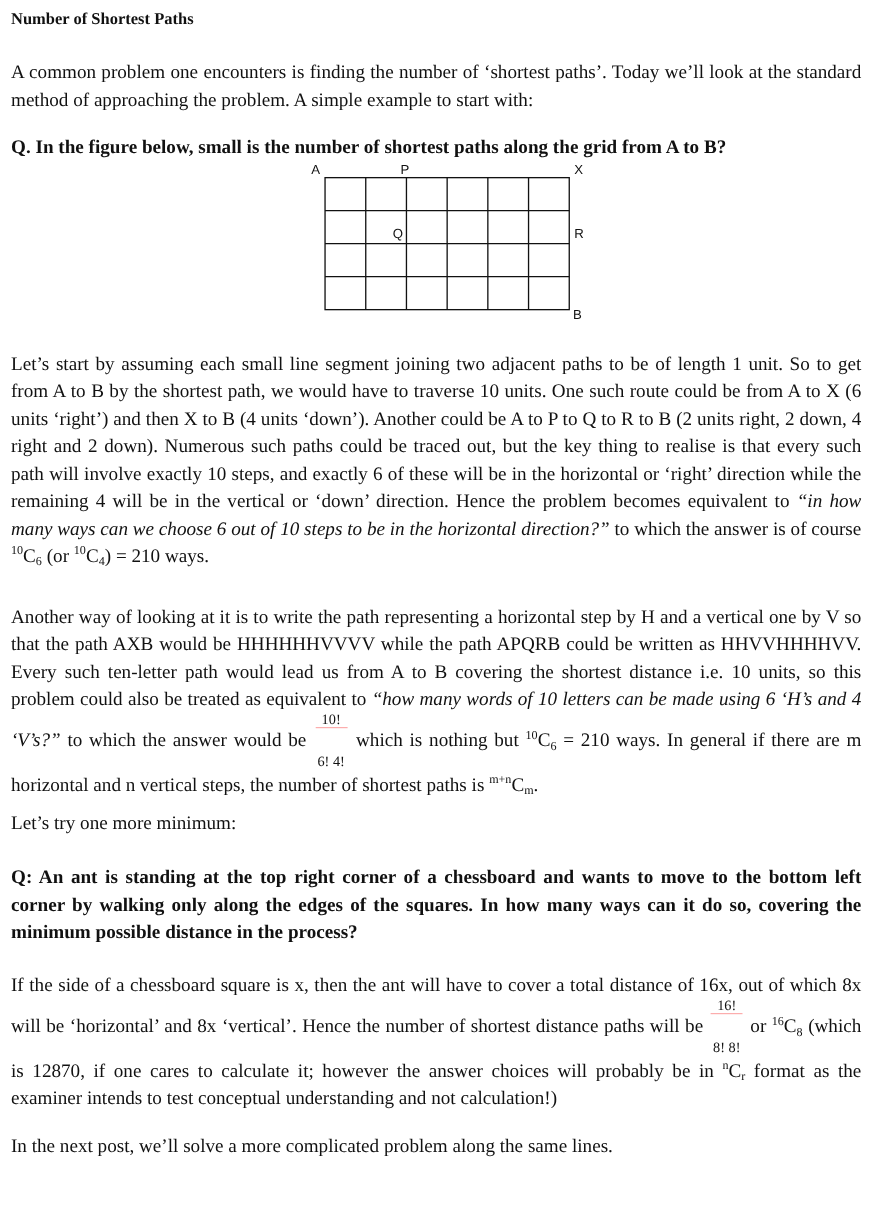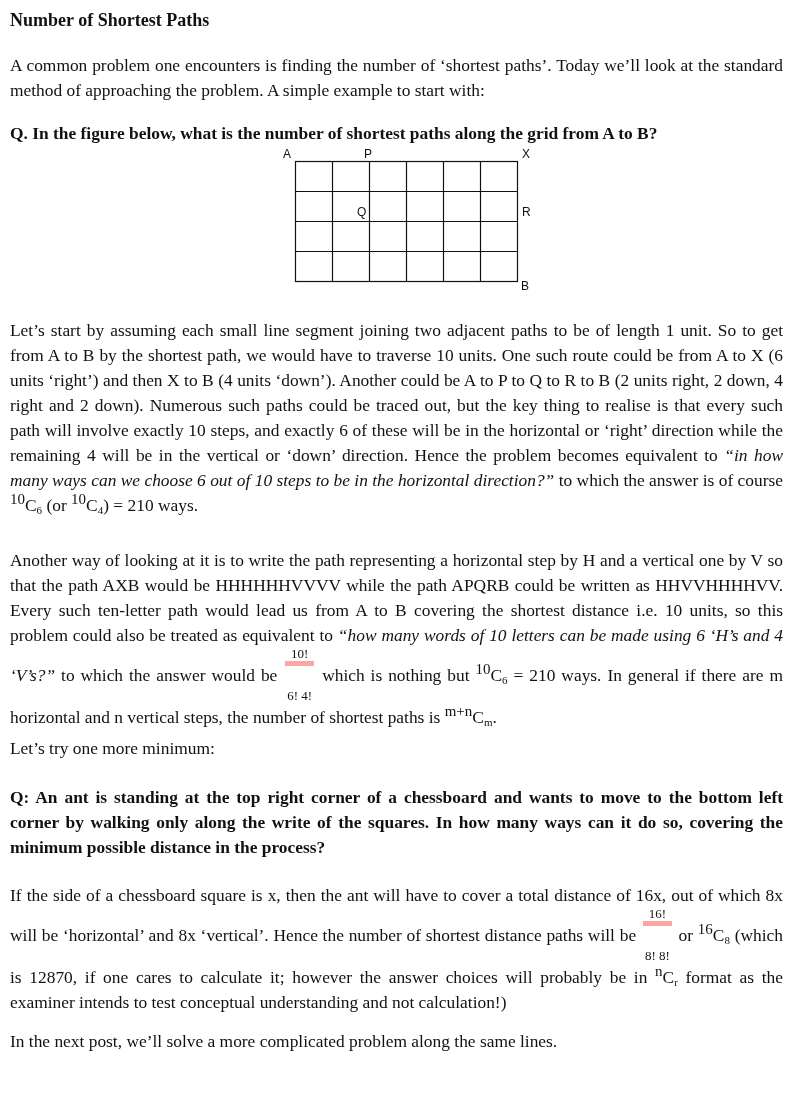--- a/index.html
+++ b/index.html
@@ -1,43 +1,43 @@
 <!DOCTYPE html>
 <html><head>
 <meta charset="utf-8">
 <style>
   html, body { margin: 0; padding: 0; background: #ffffff; }
   body {
     width: 792px; height: 1120px; position: relative; overflow: hidden;
     font-family: "Liberation Serif", serif; color: #111; font-size: 17.4px;
   }
   .page { position: absolute; left: 10px; top: 0; width: 773px; }
-  .title { position: absolute; left: 0; top: 10px; font-weight: bold; font-size: 18px; }
+  .title { position: absolute; left: 0; top: 10px; font-weight: bold; font-size: 15px; }
   .para { position: absolute; left: 0; width: 773px; line-height: 25px; text-align: justify; }
   .bold { font-weight: bold; }
   i { font-style: italic; }
-  sup.pre { font-size: 15px; vertical-align: 7px; line-height: 0; }
+  sup.pre { font-size: 11px; vertical-align: 7px; line-height: 0; }
   sub { font-size: 11px; vertical-align: -3px; line-height: 0; }
   .frac { display: inline-block; vertical-align: middle; text-align: center; font-size: 13px; line-height: 15px; margin: 0 2px; position: relative; top: -2px; }
-  .frac .num { display: block; border-bottom: 5px solid #fca5a5; padding: 0 2px; }
+  .frac .num { display: block; border-bottom: 1px solid #fca5a5; padding: 0 2px; }
   .frac .den { display: block; padding: 0 2px; margin-top: 22px; }
   .figure { position: absolute; left: 265px; top: 145px; width: 260px; height: 150px; }
   .figure svg { position: absolute; left: 0; top: 0; }
   .lbl { position: absolute; font-family: "Liberation Sans", sans-serif; font-size: 12px; color: #111; }
 </style>
 </head>
 <body>
 
 <div class="page">
 
   <div class="title">Number of Shortest Paths</div>
 
   <div class="para" style="top:53px;">A common problem one encounters is finding the number of ‘shortest paths’. Today we’ll look at the standard method of approaching the problem. A simple example to start with:</div>
 
-  <div class="para bold" style="top:121px;">Q. In the figure below, what is the number of shortest paths along the grid from A to B?</div>
+  <div class="para bold" style="top:121px;">Q. In the figure below, small is the number of shortest paths along the grid from A to B?</div>
 
   <div class="figure">
     <svg width="260" height="150">
       <g stroke="#111" stroke-width="1.2" fill="none">
         <rect x="20.5" y="16.5" width="222" height="120"></rect>
         <line x1="57.5" y1="16.5" x2="57.5" y2="136.5"></line>
         <line x1="94.5" y1="16.5" x2="94.5" y2="136.5"></line>
         <line x1="131.5" y1="16.5" x2="131.5" y2="136.5"></line>
         <line x1="168.5" y1="16.5" x2="168.5" y2="136.5"></line>
         <line x1="205.5" y1="16.5" x2="205.5" y2="136.5"></line>
@@ -57,21 +57,21 @@
   <div class="para" style="top:318px;">
     <span>Let’s start by assuming each small line segment joining two adjacent paths to be of length 1 unit. So to get from A to B by the shortest path, we would have to traverse 10 units. One such route could be from A to X (6 units ‘right’) and then X to B (4 units ‘down’). Another could be A to P to Q to R to B (2 units right, 2 down, 4 right and 2 down). Numerous such paths could be traced out, but the key thing to realise is that every such path will involve exactly 10 steps, and exactly 6 of these will be in the horizontal or ‘right’ direction while the remaining 4 will be in the vertical or ‘down’ direction. Hence the problem becomes equivalent to </span><i>“in how many ways can we choose 6 out of 10 steps to be in the horizontal direction?”</i><span> to which the answer is of course </span><sup class="pre">10</sup><span>C</span><sub>6</sub><span> (or </span><sup class="pre">10</sup><span>C</span><sub>4</sub><span>) = 210 ways.</span>
   </div>
 
   <div class="para" style="top:548px;">
     <span>Another way of looking at it is to write the path representing a horizontal step by H and a vertical one by V so that the path AXB would be HHHHHHVVVV while the path APQRB could be written as HHVVHHHHVV. Every such ten-letter path would lead us from A to B covering the shortest distance i.e. 10 units, so this problem could also be treated as equivalent to </span><i>“how many words of 10 letters can be made using 6 ‘H’s and 4 ‘V’s?”</i><span>  to which the answer would be </span><span class="frac"><span class="num">10!</span><span class="den">6! 4!</span></span><span> which is nothing but </span><sup class="pre">10</sup><span>C</span><sub>6</sub><span> = 210 ways. In general if there are m horizontal and n vertical steps, the number of shortest paths is </span><sup class="pre">m+n</sup><span>C</span><sub>m</sub><span>.</span>
   </div>
 
   <div class="para" style="top:736px;">Let’s try one more minimum:</div>
 
-  <div class="para bold" style="top:785px;">Q: An ant is standing at the top right corner of a chessboard and wants to move to the bottom left corner by walking only along the write of the squares. In how many ways can it do so, covering the minimum possible distance in the process?</div>
+  <div class="para bold" style="top:785px;">Q: An ant is standing at the top right corner of a chessboard and wants to move to the bottom left corner by walking only along the edges of the squares. In how many ways can it do so, covering the minimum possible distance in the process?</div>
 
   <div class="para" style="top:883px;">
     <span>If the side of a chessboard square is x, then the ant will have to cover a total distance of 16x, out of which 8x will be ‘horizontal’ and 8x ‘vertical’. Hence the number of shortest distance paths will be </span><span class="frac"><span class="num">16!</span><span class="den">8! 8!</span></span><span> or </span><sup class="pre">16</sup><span>C</span><sub>8</sub><span> (which is 12870, if one cares to calculate it; however the answer choices will probably be in </span><sup class="pre">n</sup><span>C</span><sub>r</sub><span> format as the examiner intends to test conceptual understanding and not calculation!)</span>
   </div>
 
   <div class="para" style="top:1029px;">In the next post, we’ll solve a more complicated problem along the same lines.</div>
 
 </div>
 
 </body></html>

